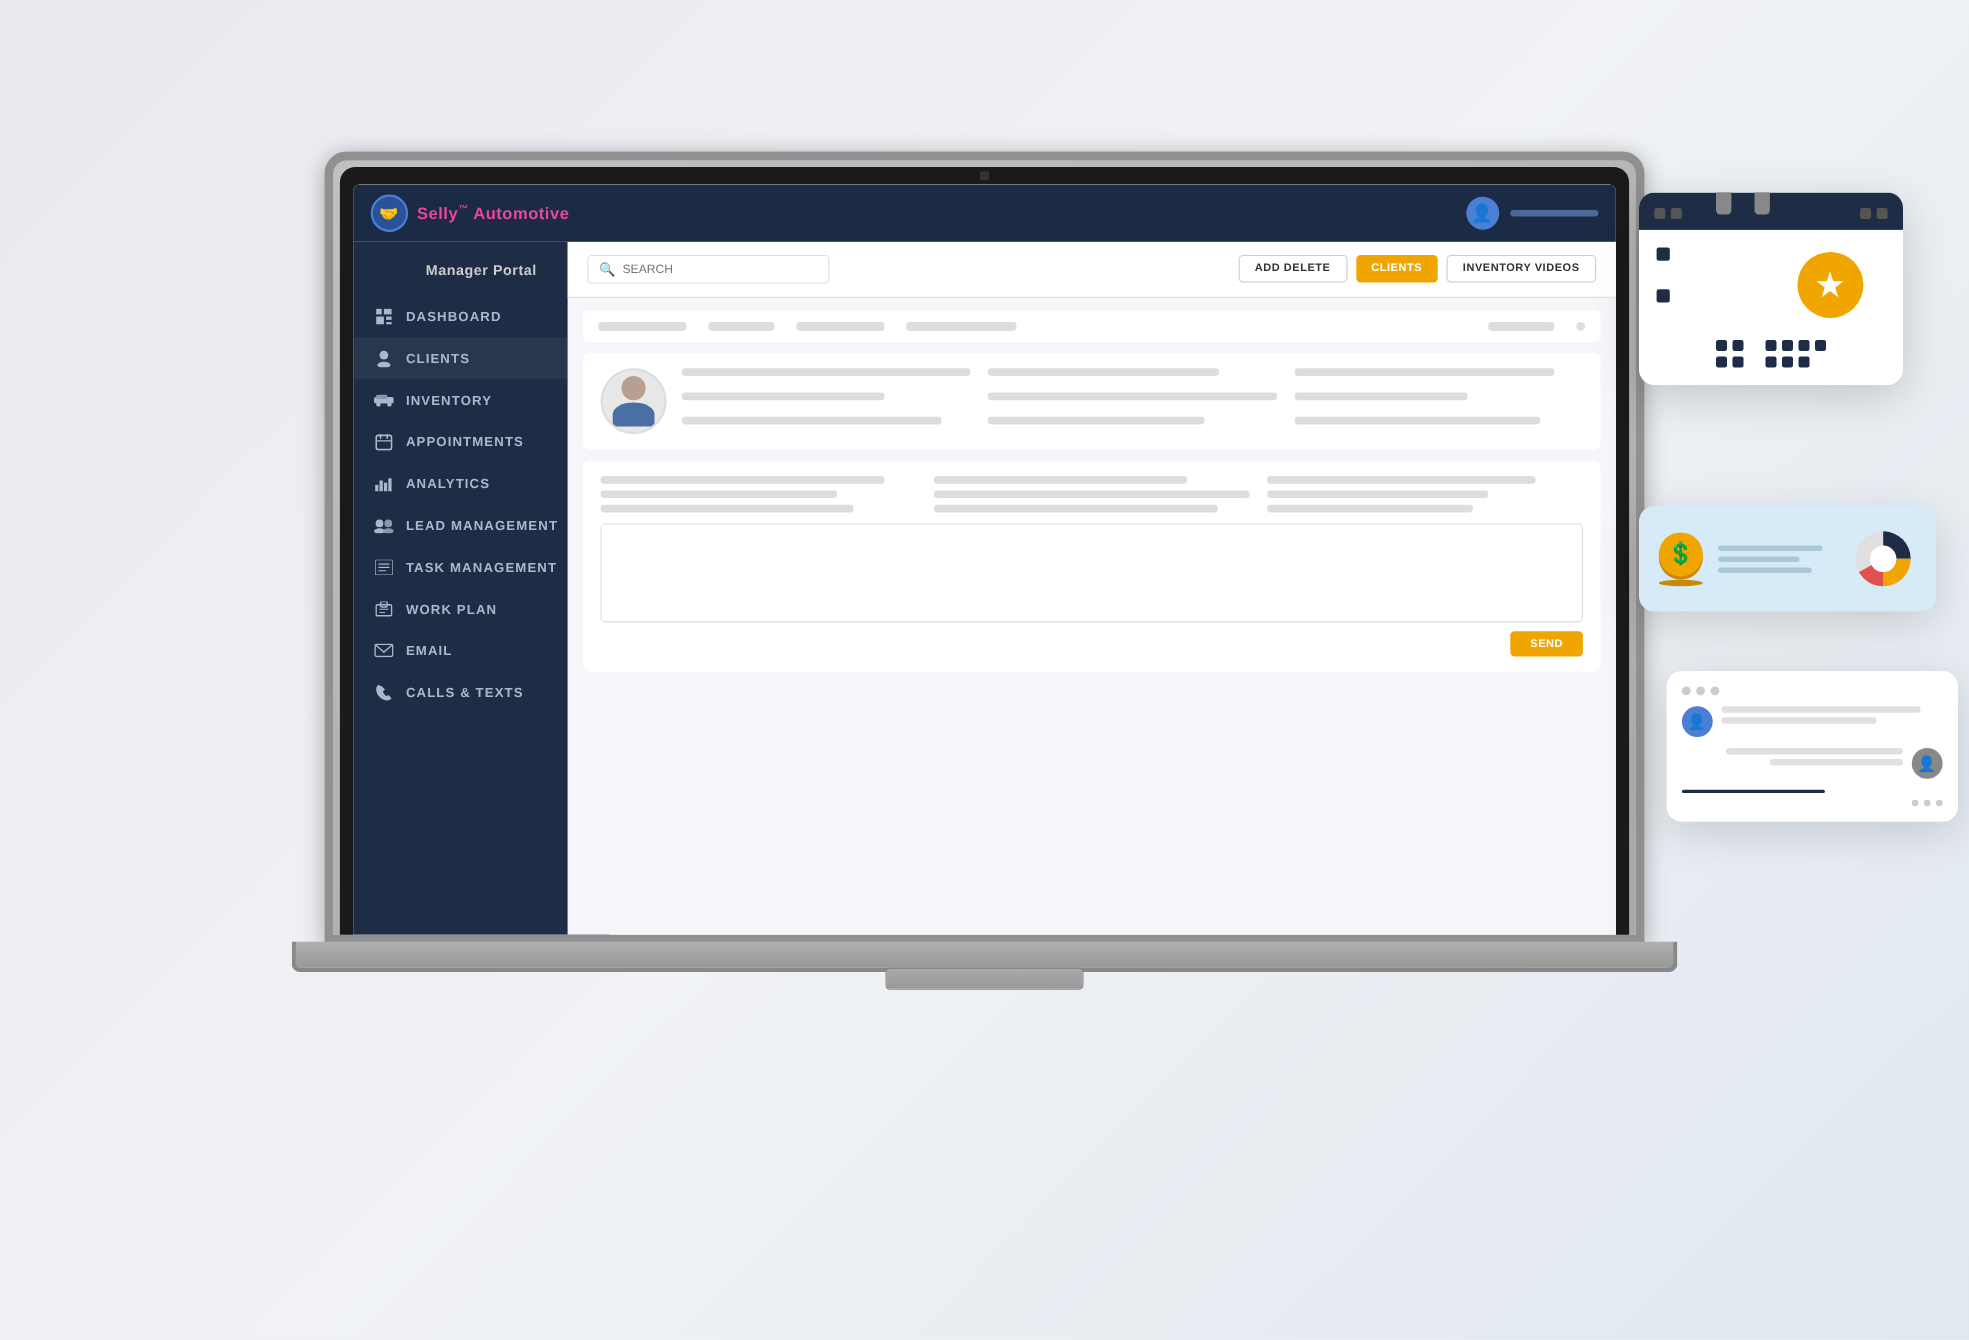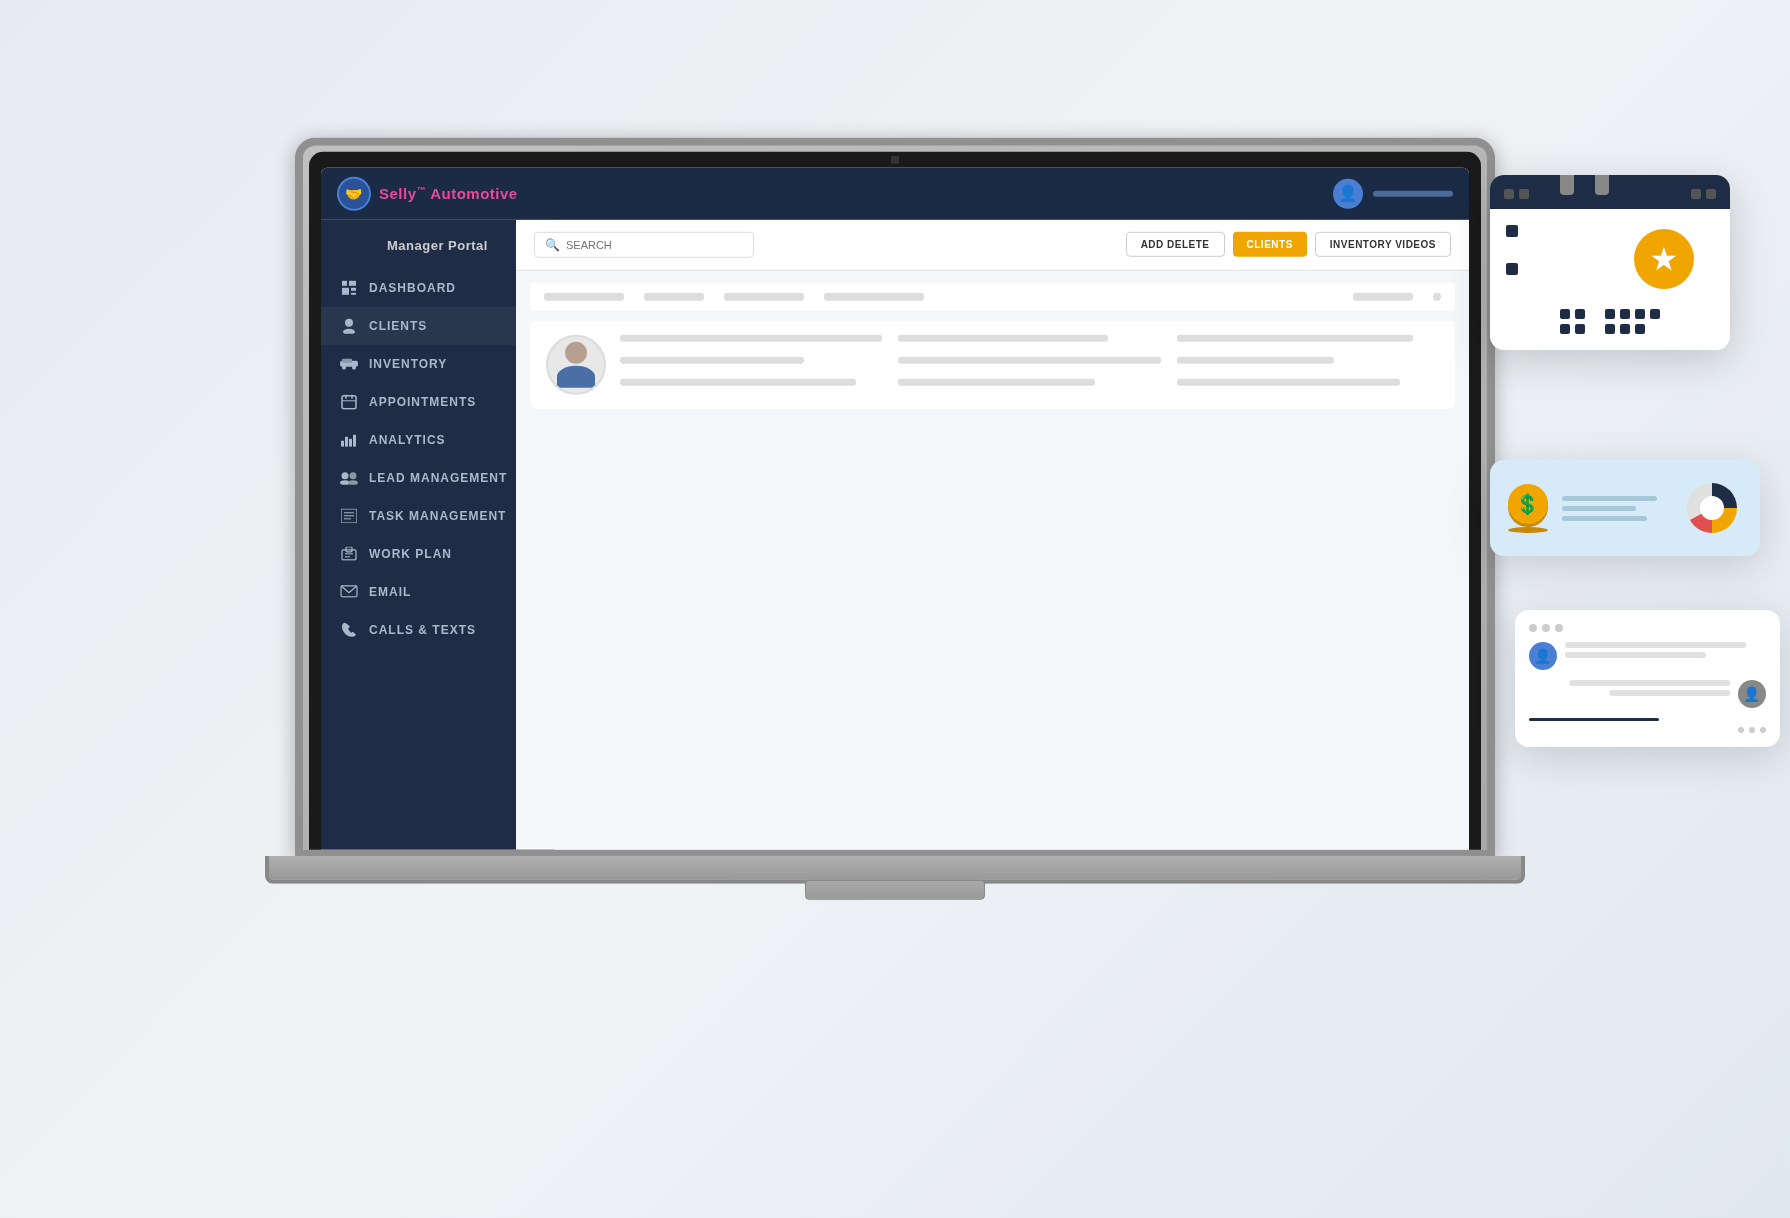--- a/index.html
+++ b/index.html
@@ -565,20 +565,40 @@
                   <div class="skeleton-line" style="width:70%;height:7px;"></div>
                   <div class="skeleton-line" style="width:100%;height:7px;"></div>
                   <div class="skeleton-line" style="width:60%;height:7px;"></div>
 
                   <div class="skeleton-line" style="width:90%;height:7px;"></div>
                   <div class="skeleton-line" style="width:75%;height:7px;"></div>
                   <div class="skeleton-line" style="width:85%;height:7px;"></div>
                 </div>
               </div>
 
+              <div class="notes-card">
+                <div class="notes-grid">
+                  <div class="skeleton-line" style="width:90%;height:7px;"></div>
+                  <div class="skeleton-line" style="width:80%;height:7px;"></div>
+                  <div class="skeleton-line" style="width:85%;height:7px;"></div>
+
+                  <div class="skeleton-line" style="width:75%;height:7px;"></div>
+                  <div class="skeleton-line" style="width:100%;height:7px;"></div>
+                  <div class="skeleton-line" style="width:70%;height:7px;"></div>
+
+                  <div class="skeleton-line" style="width:80%;height:7px;"></div>
+                  <div class="skeleton-line" style="width:90%;height:7px;"></div>
+                  <div class="skeleton-line" style="width:65%;height:7px;"></div>
+                </div>
+
+                <div class="message-area"></div>
+                <div style="display:flex;justify-content:flex-end;">
+                  <button class="send-btn">SEND</button>
+                </div>
+              </div>
 
             </div>
           </div>
 
         </div>
       </div>
     </div>
 
     <div style="position:absolute;top:718px;left:-30px;right:-30px;height:28px;background:linear-gradient(180deg,#b0b0b0,#989898);border-radius:0 0 8px 8px;border:4px solid #888;border-top:none;"></div>
     <div style="position:absolute;top:742px;left:50%;transform:translateX(-50%);width:180px;height:20px;background:linear-gradient(180deg,#aaa,#999);border-radius:4px;border:1px solid #888;"></div>

